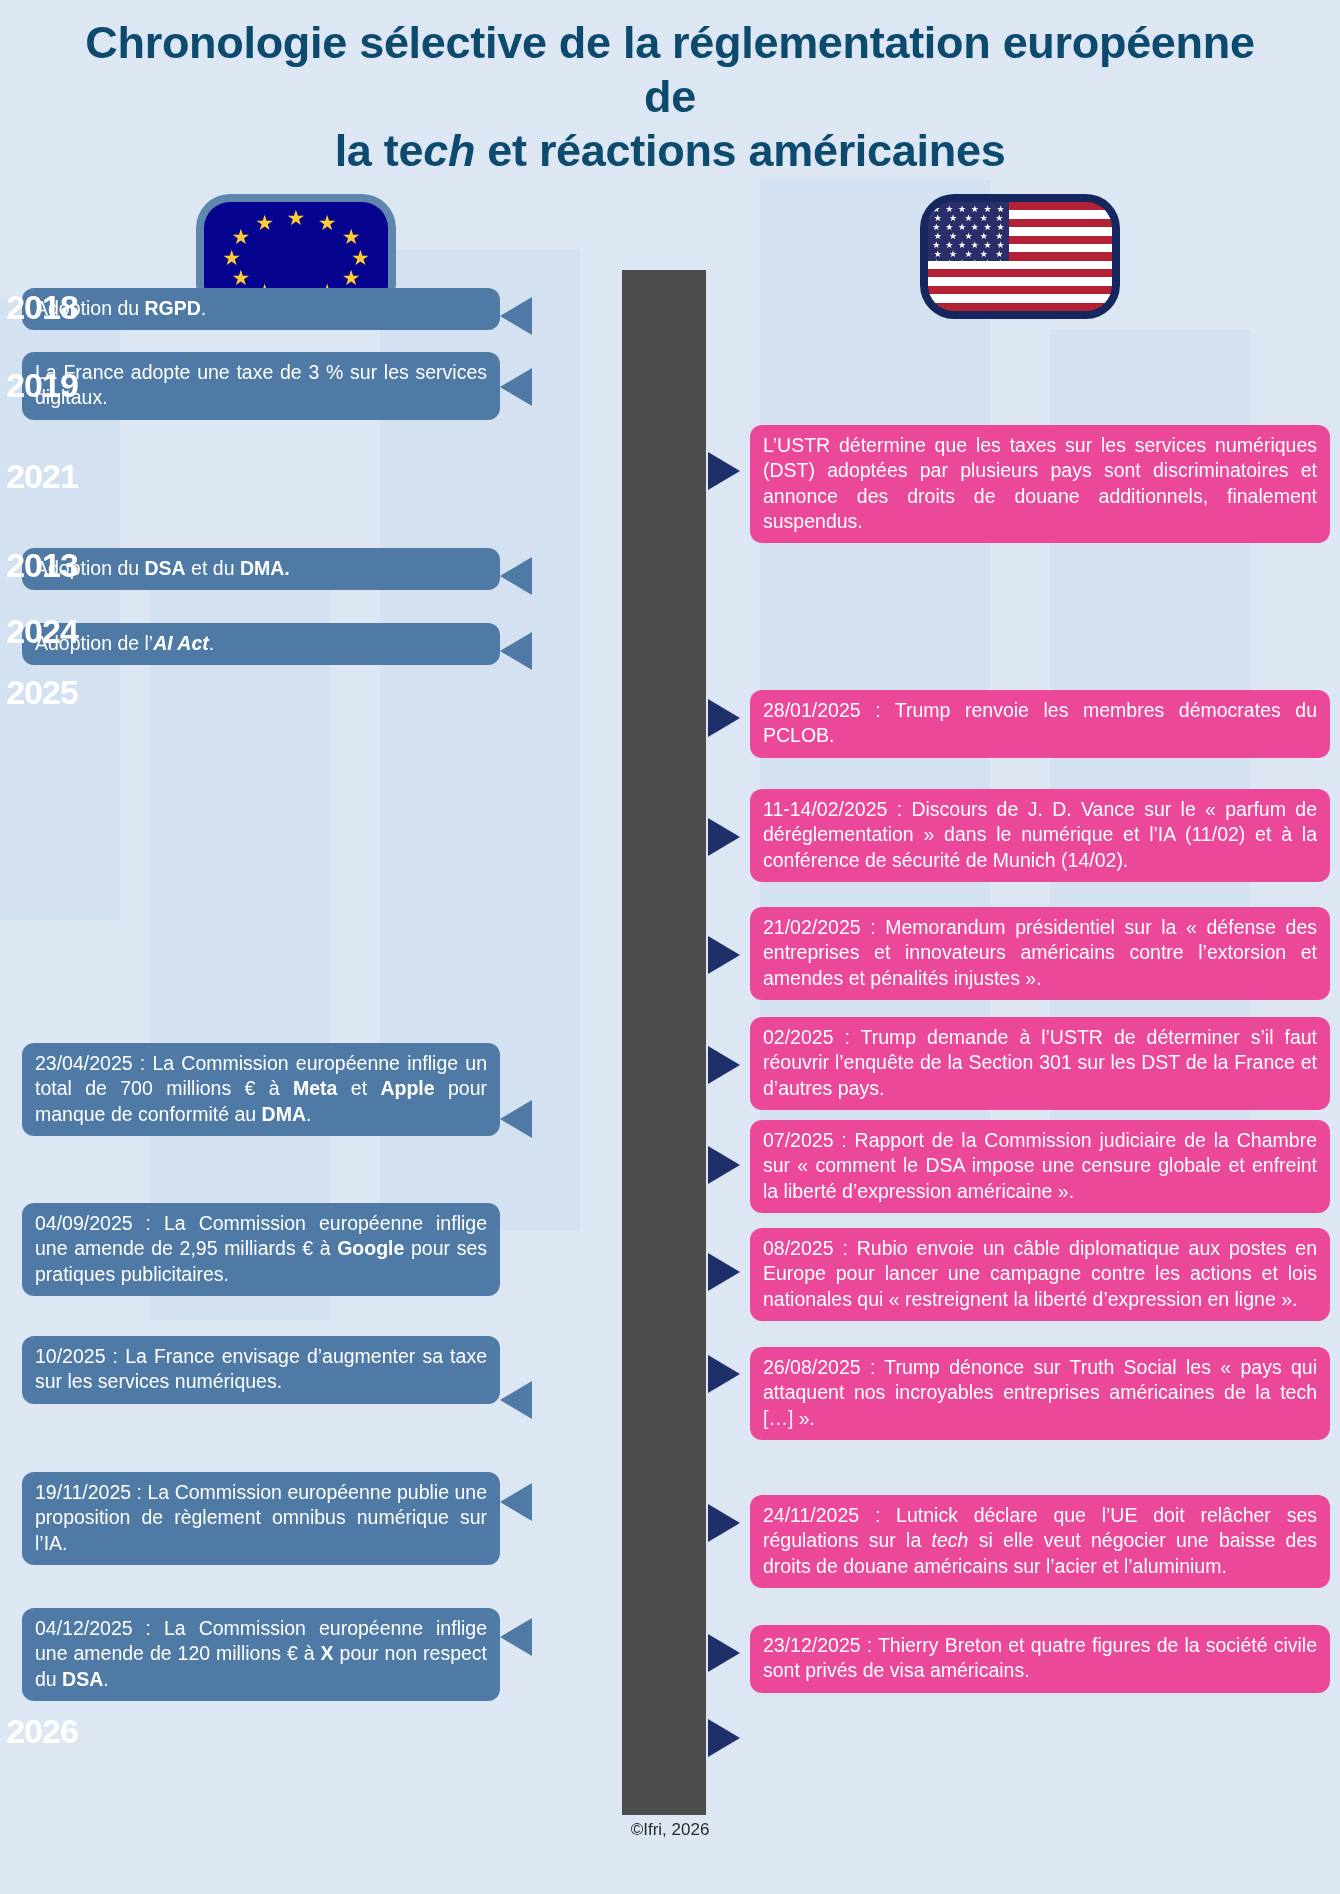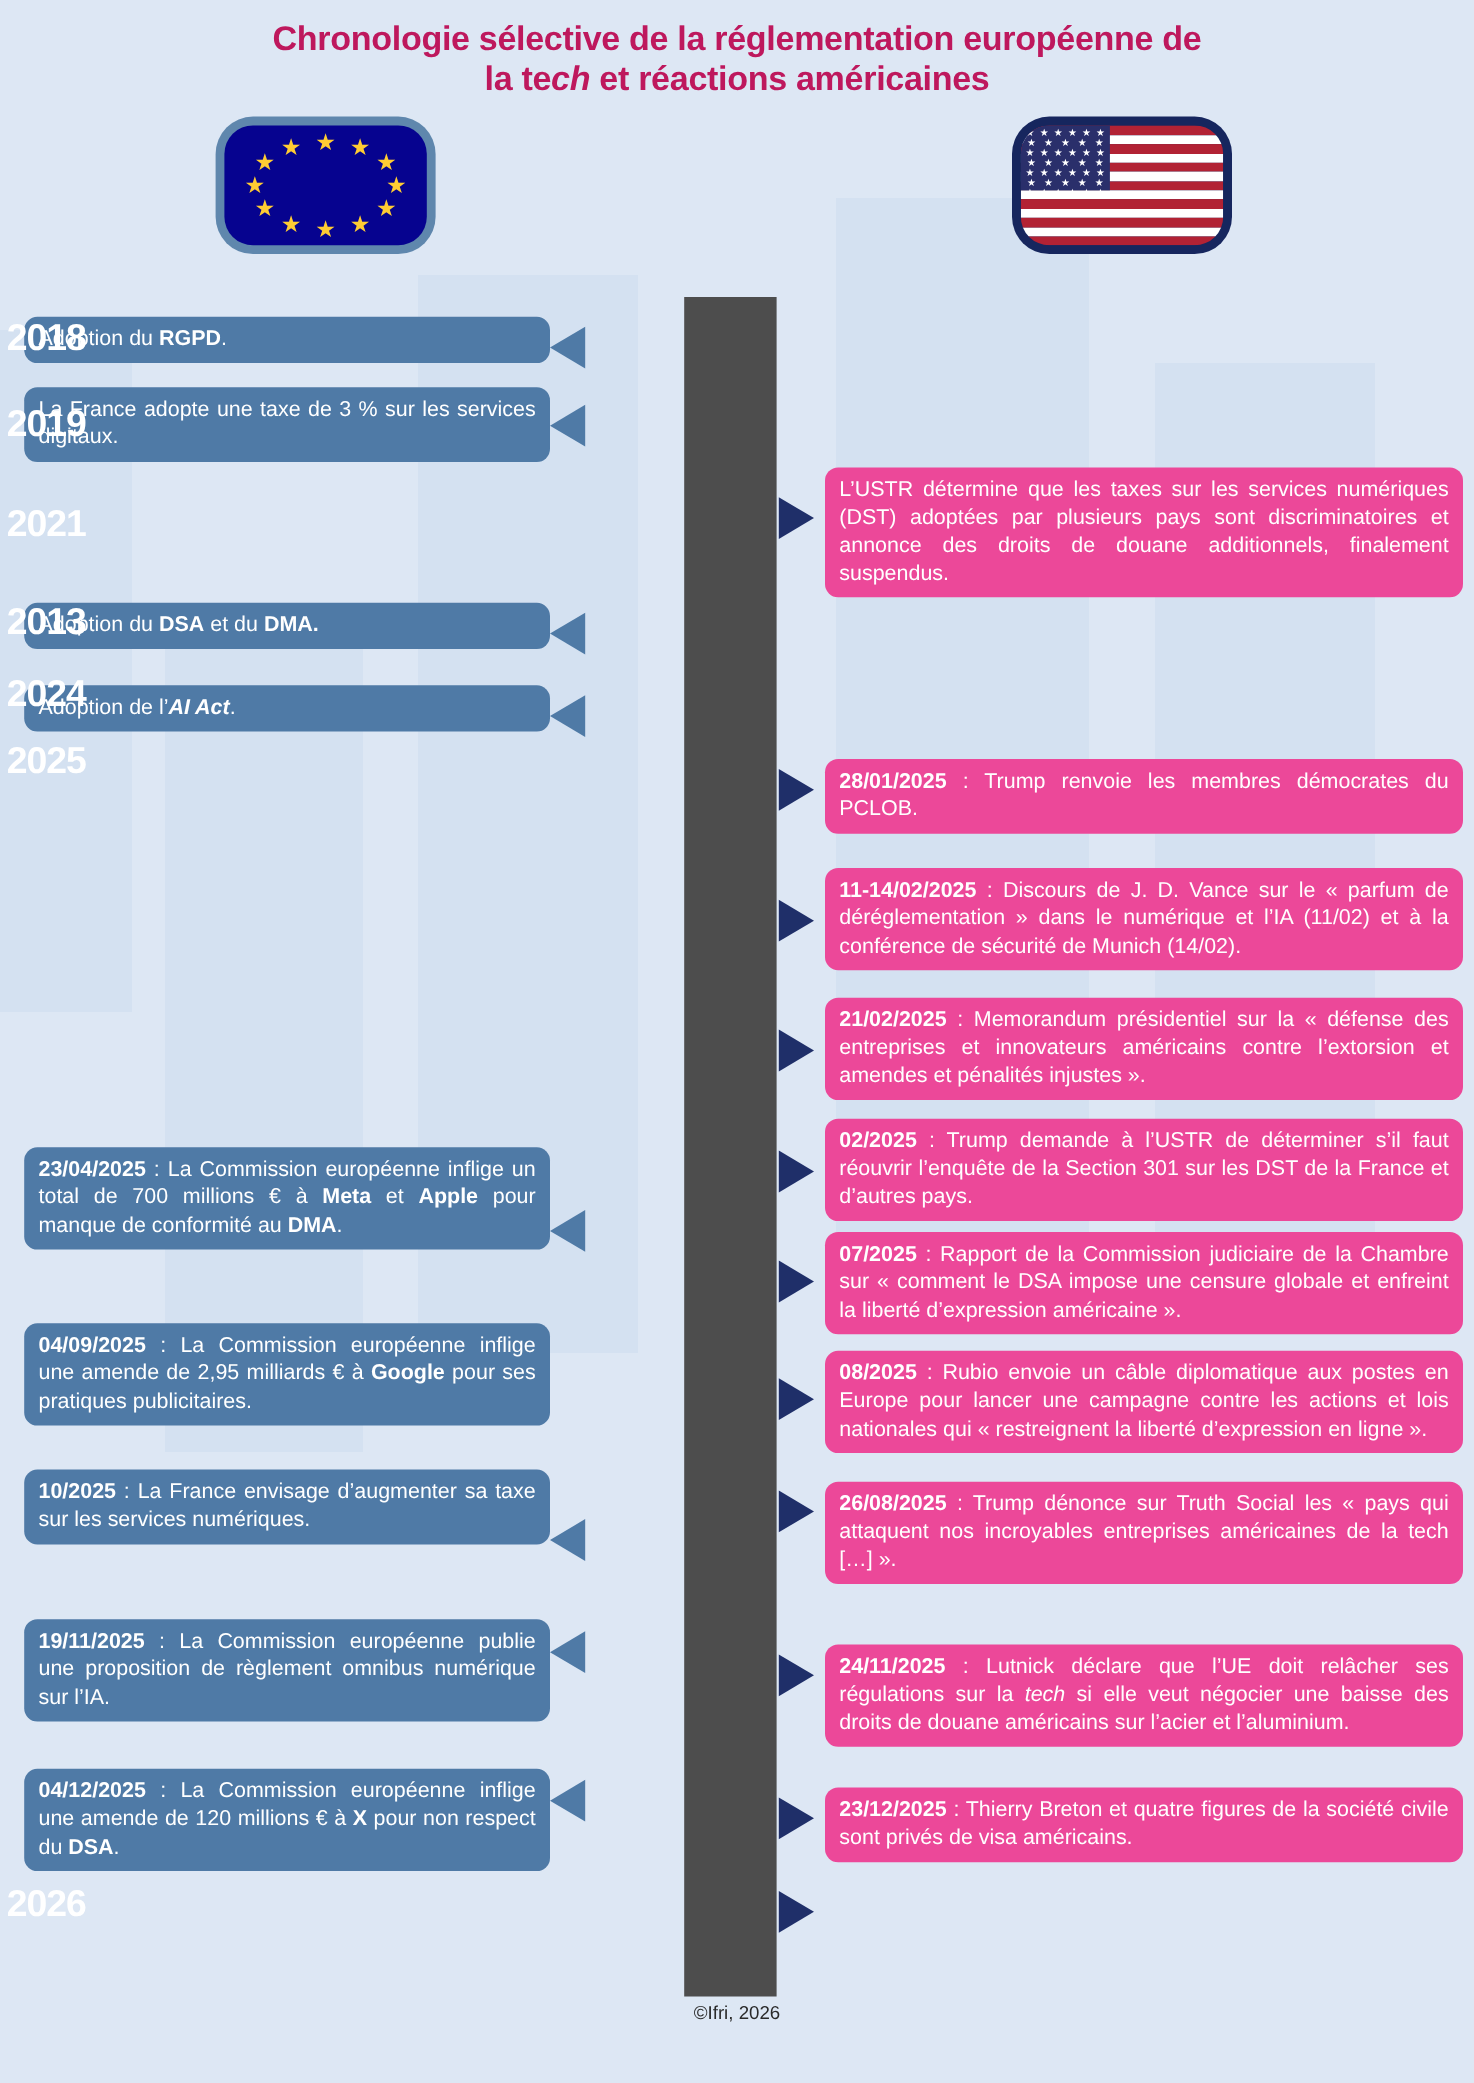--- a/index.html
+++ b/index.html
@@ -14,23 +14,23 @@
   }
 
   
   .bg-wm { position:absolute; background:#d4e1f1; z-index:0; }
 
   .page { position:relative; z-index:2; width:1340px; height:1894px; }
 
   
   .title {
     text-align:center;
-    color:#be185d;
+    color:#0c4a6e;
     font-weight:bold;
-    font-size:31px;
+    font-size:45px;
     line-height:1.20;
     letter-spacing:-0.3px;
     padding: 16px 60px 0 60px;
   }
   .title .it { font-style: italic; }
 
   
   .flags { position:relative; height:130px; margin-top:16px; }
   .flag {
     position:absolute; width:200px; height:125px;
@@ -79,21 +79,21 @@
     padding:8px 13px 9px 13px;
     font-size:19.5px;
     line-height:1.30;
     text-align:justify;
     z-index:3;
   }
   .card.eu  { background:#4f7aa6; left:22px; width:478px; text-align:justify; }
   .card.us  { background:#ec4899; left:750px; width:580px; text-align:justify; }
   .card b { font-weight:bold; }
   .card .it { font-style:italic; }
-  .card .datelbl { font-weight:bold; }
+  .card .datelbl { font-weight:normal; }
 
   
   .arrow { position:absolute; width:0; height:0; z-index:3; }
   .arrow.left {
     border-top:19px solid transparent;
     border-bottom:19px solid transparent;
     border-right:32px solid #4f7aa6;
   }
   .arrow.right {
     border-top:19px solid transparent;

